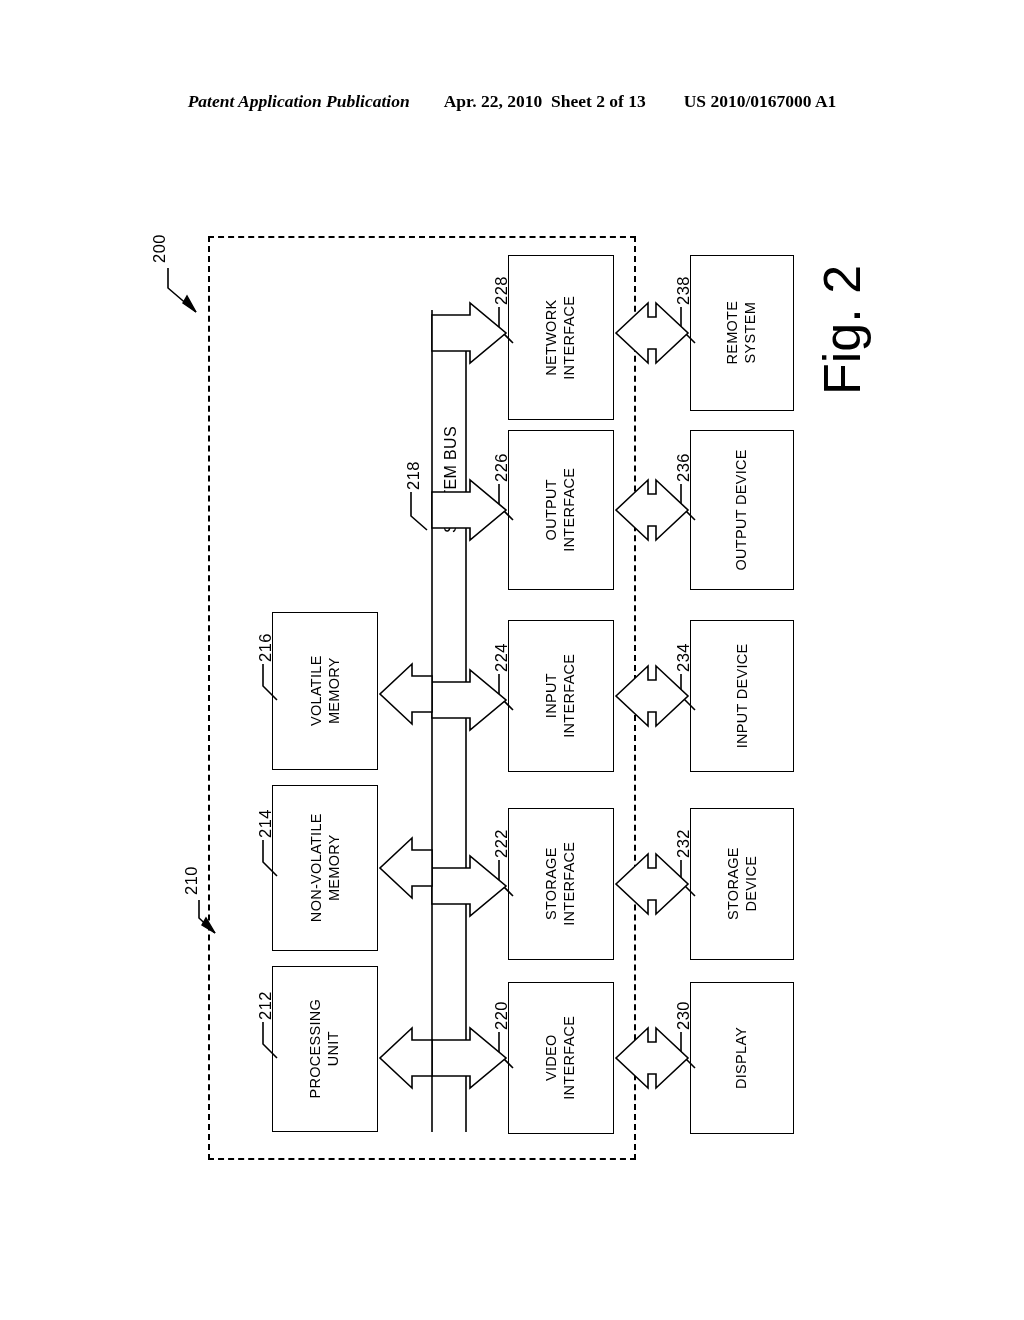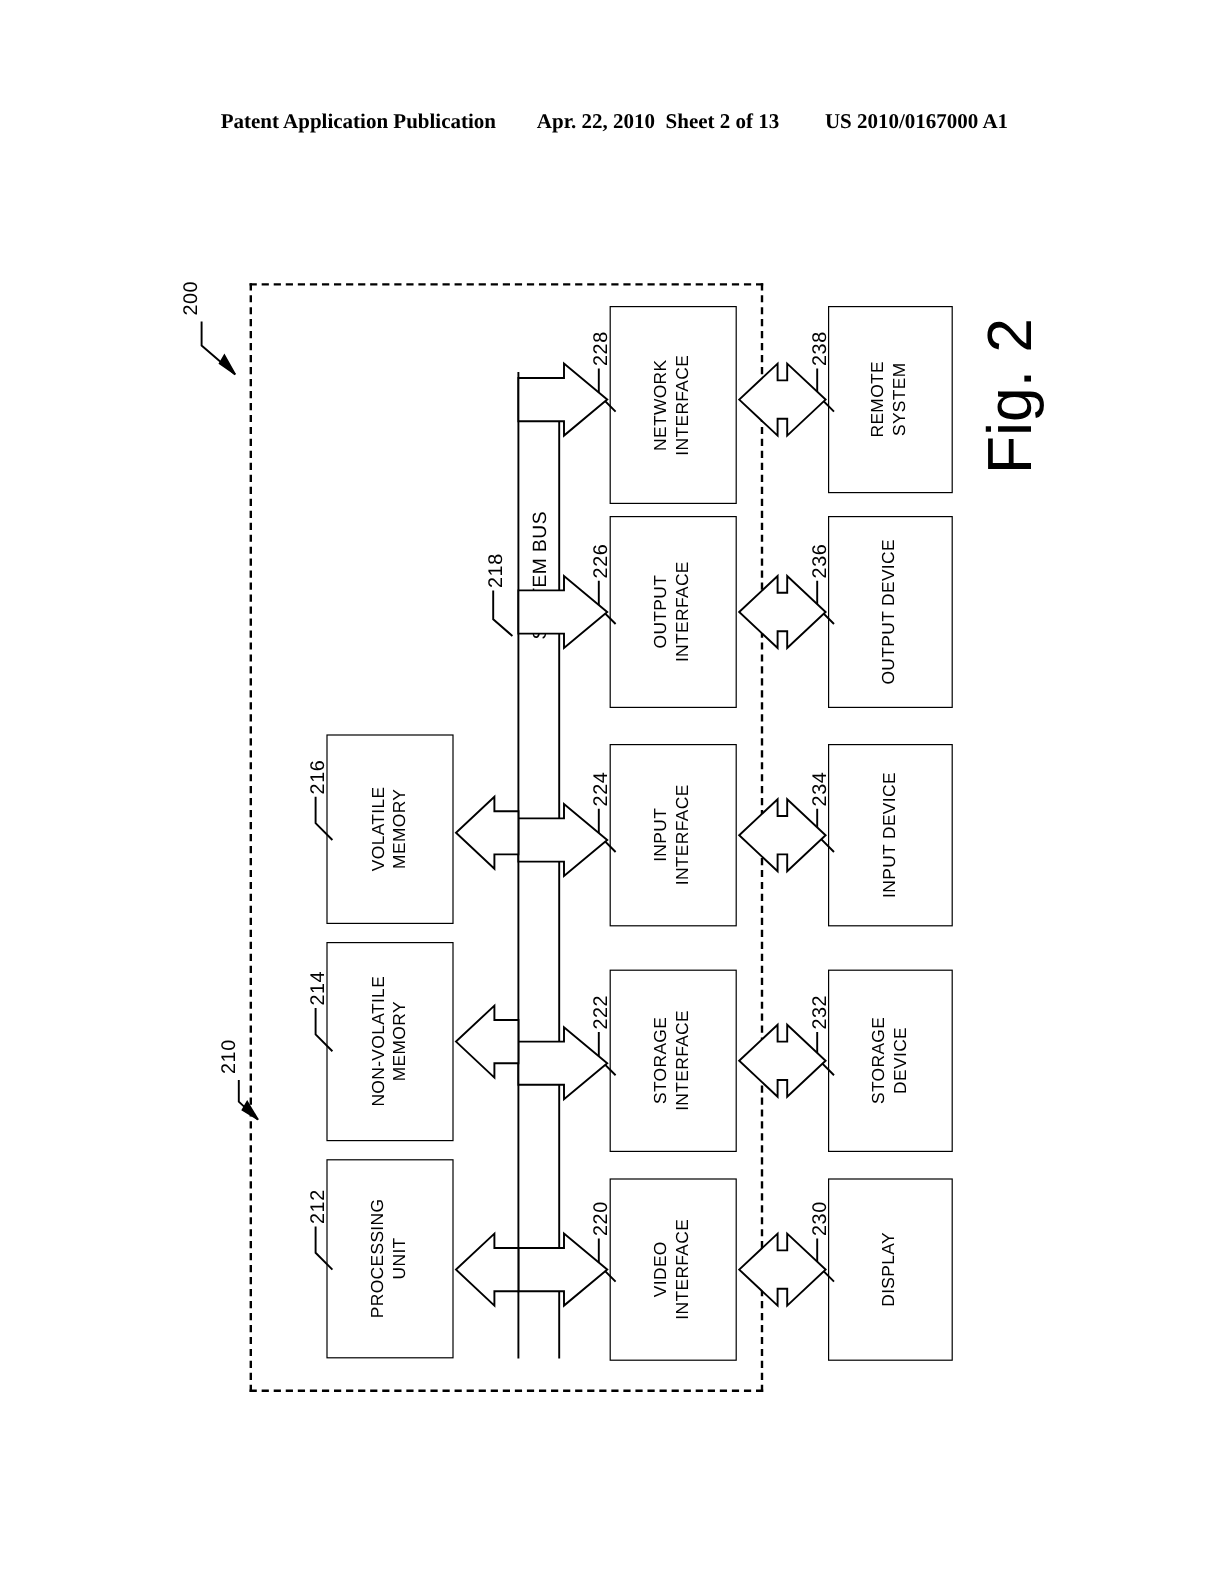--- a/index.html
+++ b/index.html
@@ -4,21 +4,21 @@
 <style>
   html,body{margin:0;padding:0;background:#fff;}
   body{width:1024px;height:1320px;position:relative;
        font-family:"Liberation Sans",sans-serif;color:#000;overflow:hidden;}
 
   
   .hdr{position:absolute;top:88px;left:0;width:1024px;height:26px;
        font-family:"Liberation Serif",serif;font-weight:bold;font-size:17.5px;
        display:flex;justify-content:center;align-items:center;white-space:pre;}
   .hdr span{display:inline-block;}
-  .hdr .g1{margin-right:34px;}
+  .hdr .g1{margin-right:34px;font-style:italic;}
   .hdr .g2{margin-right:38px;}
 
   
   #fig{position:absolute;left:0;top:0;width:1024px;height:1320px;}
 
   
   .enclosure{position:absolute;border:2px dashed #000;box-sizing:border-box;}
 
   
   .blk{position:absolute;border:1.6px solid #000;box-sizing:border-box;

